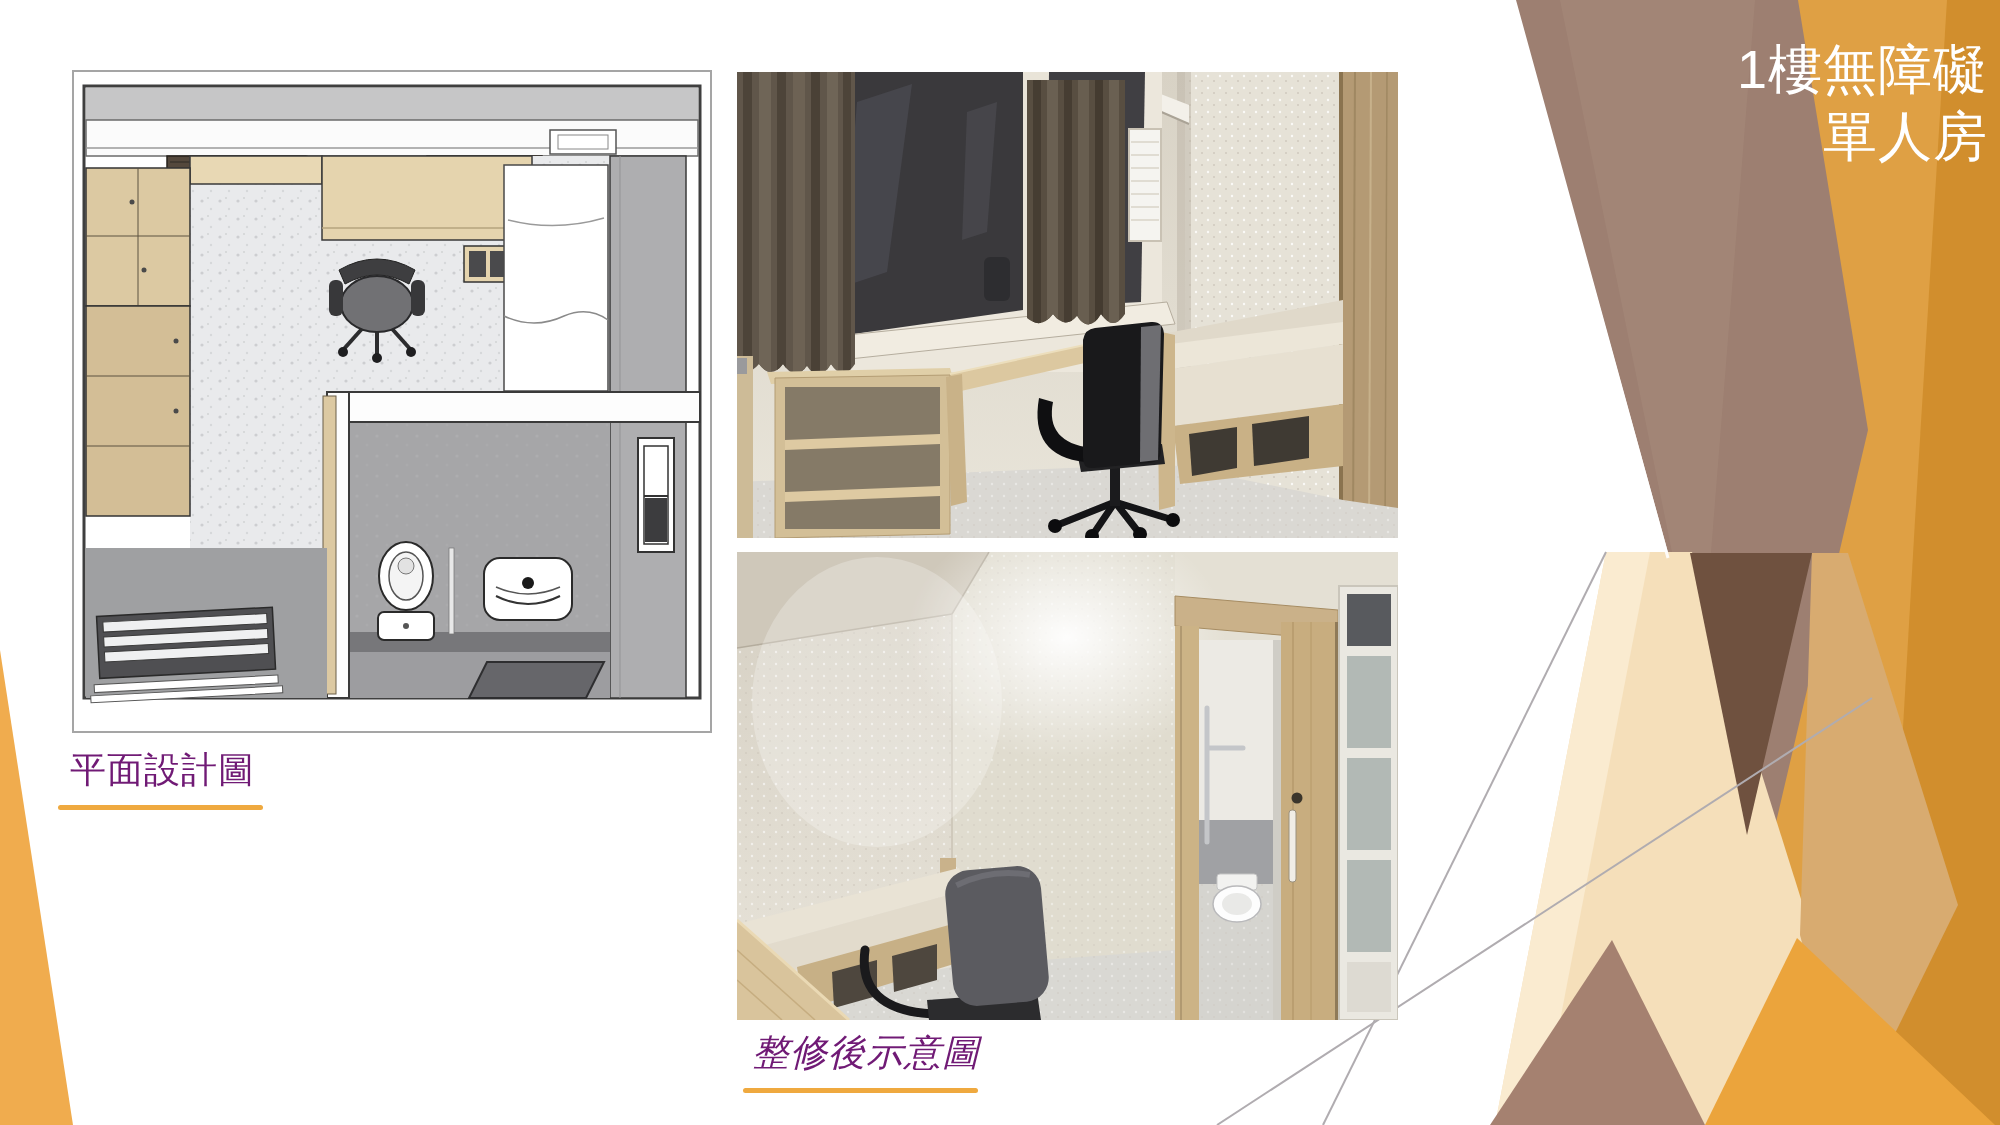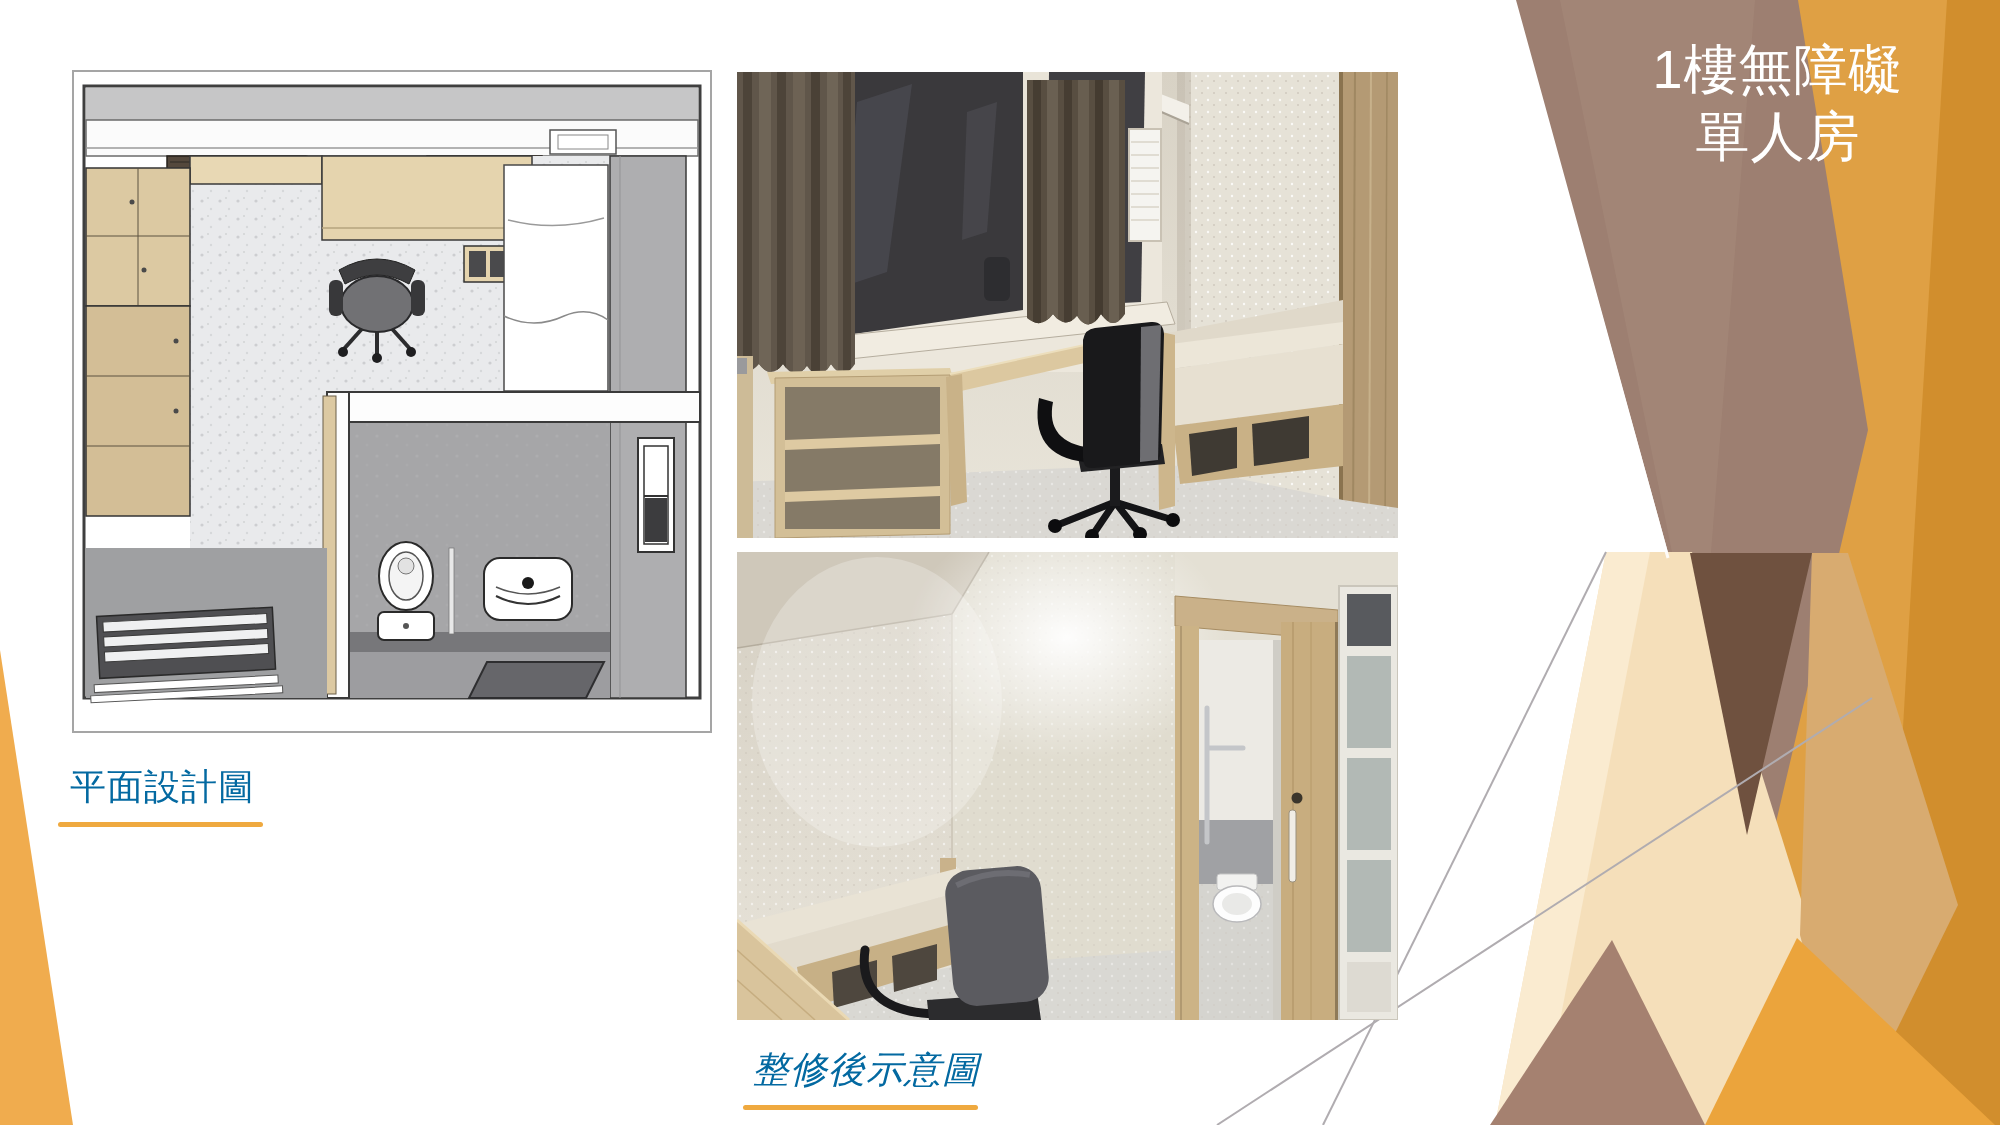--- a/index.html
+++ b/index.html
@@ -5,23 +5,23 @@
   html,body{margin:0;padding:0;background:#ffffff;}
   .slide{position:relative;width:2000px;height:1125px;overflow:hidden;background:#ffffff;
          font-family:"Liberation Sans",sans-serif;}
   .deco{position:absolute;left:0;top:0;width:2000px;height:1125px;z-index:0;}
   figure{margin:0;padding:0;position:absolute;z-index:1;}
   figure svg{display:block;width:100%;height:100%;}
   .fig-floorplan{left:72px;top:70px;width:640px;height:663px;}
   .fig-photo-top{left:737px;top:72px;width:661px;height:466px;}
   .fig-photo-bottom{left:737px;top:552px;width:661px;height:468px;}
   .slide-title{position:absolute;left:1568px;top:36px;width:420px;z-index:2;
-    color:#ffffff;font-size:54px;line-height:67px;text-align:center;font-weight:400;letter-spacing:1px;}
+    color:#ffffff;font-size:54px;line-height:67px;text-align:right;font-weight:400;letter-spacing:1px;}
   .caption{position:absolute;z-index:2;display:flex;flex-direction:column;}
-  .caption .cap-text{color:#0369a1;font-size:36px;line-height:44px;letter-spacing:1px;margin-top:17px;}
+  .caption .cap-text{color:#701a75;font-size:36px;line-height:44px;letter-spacing:1px;}
   .caption .cap-underline{height:5px;background:#EFA93F;border-radius:3px;margin-top:13px;}
   .caption-floorplan{left:58px;top:748px;}
   .caption-floorplan .cap-text{padding-left:12px;}
   .caption-floorplan .cap-underline{width:205px;}
   .caption-renovation{left:743px;top:1031px;}
   .caption-renovation .cap-text{padding-left:9px;font-size:37px;font-style:italic;}
   .caption-renovation .cap-underline{width:235px;}
 </style>
 </head>
 <body>

